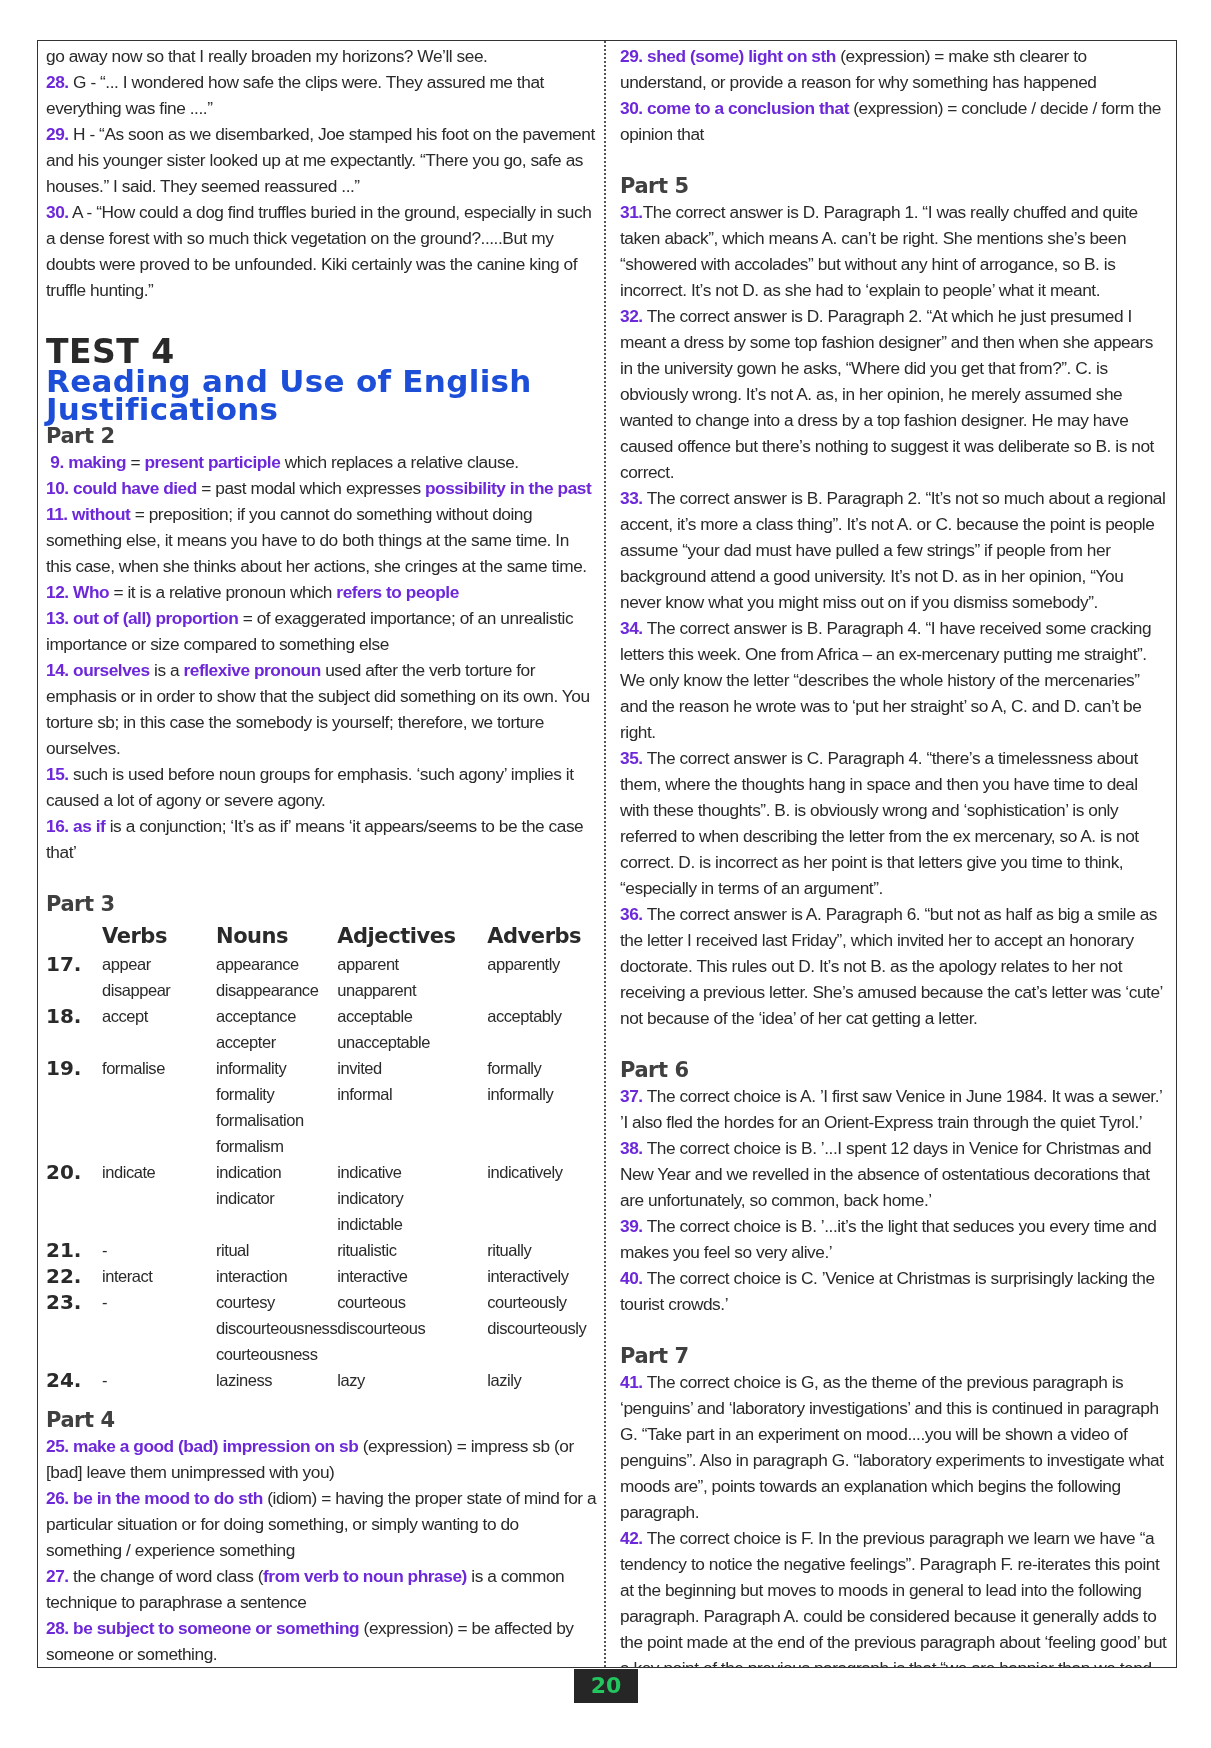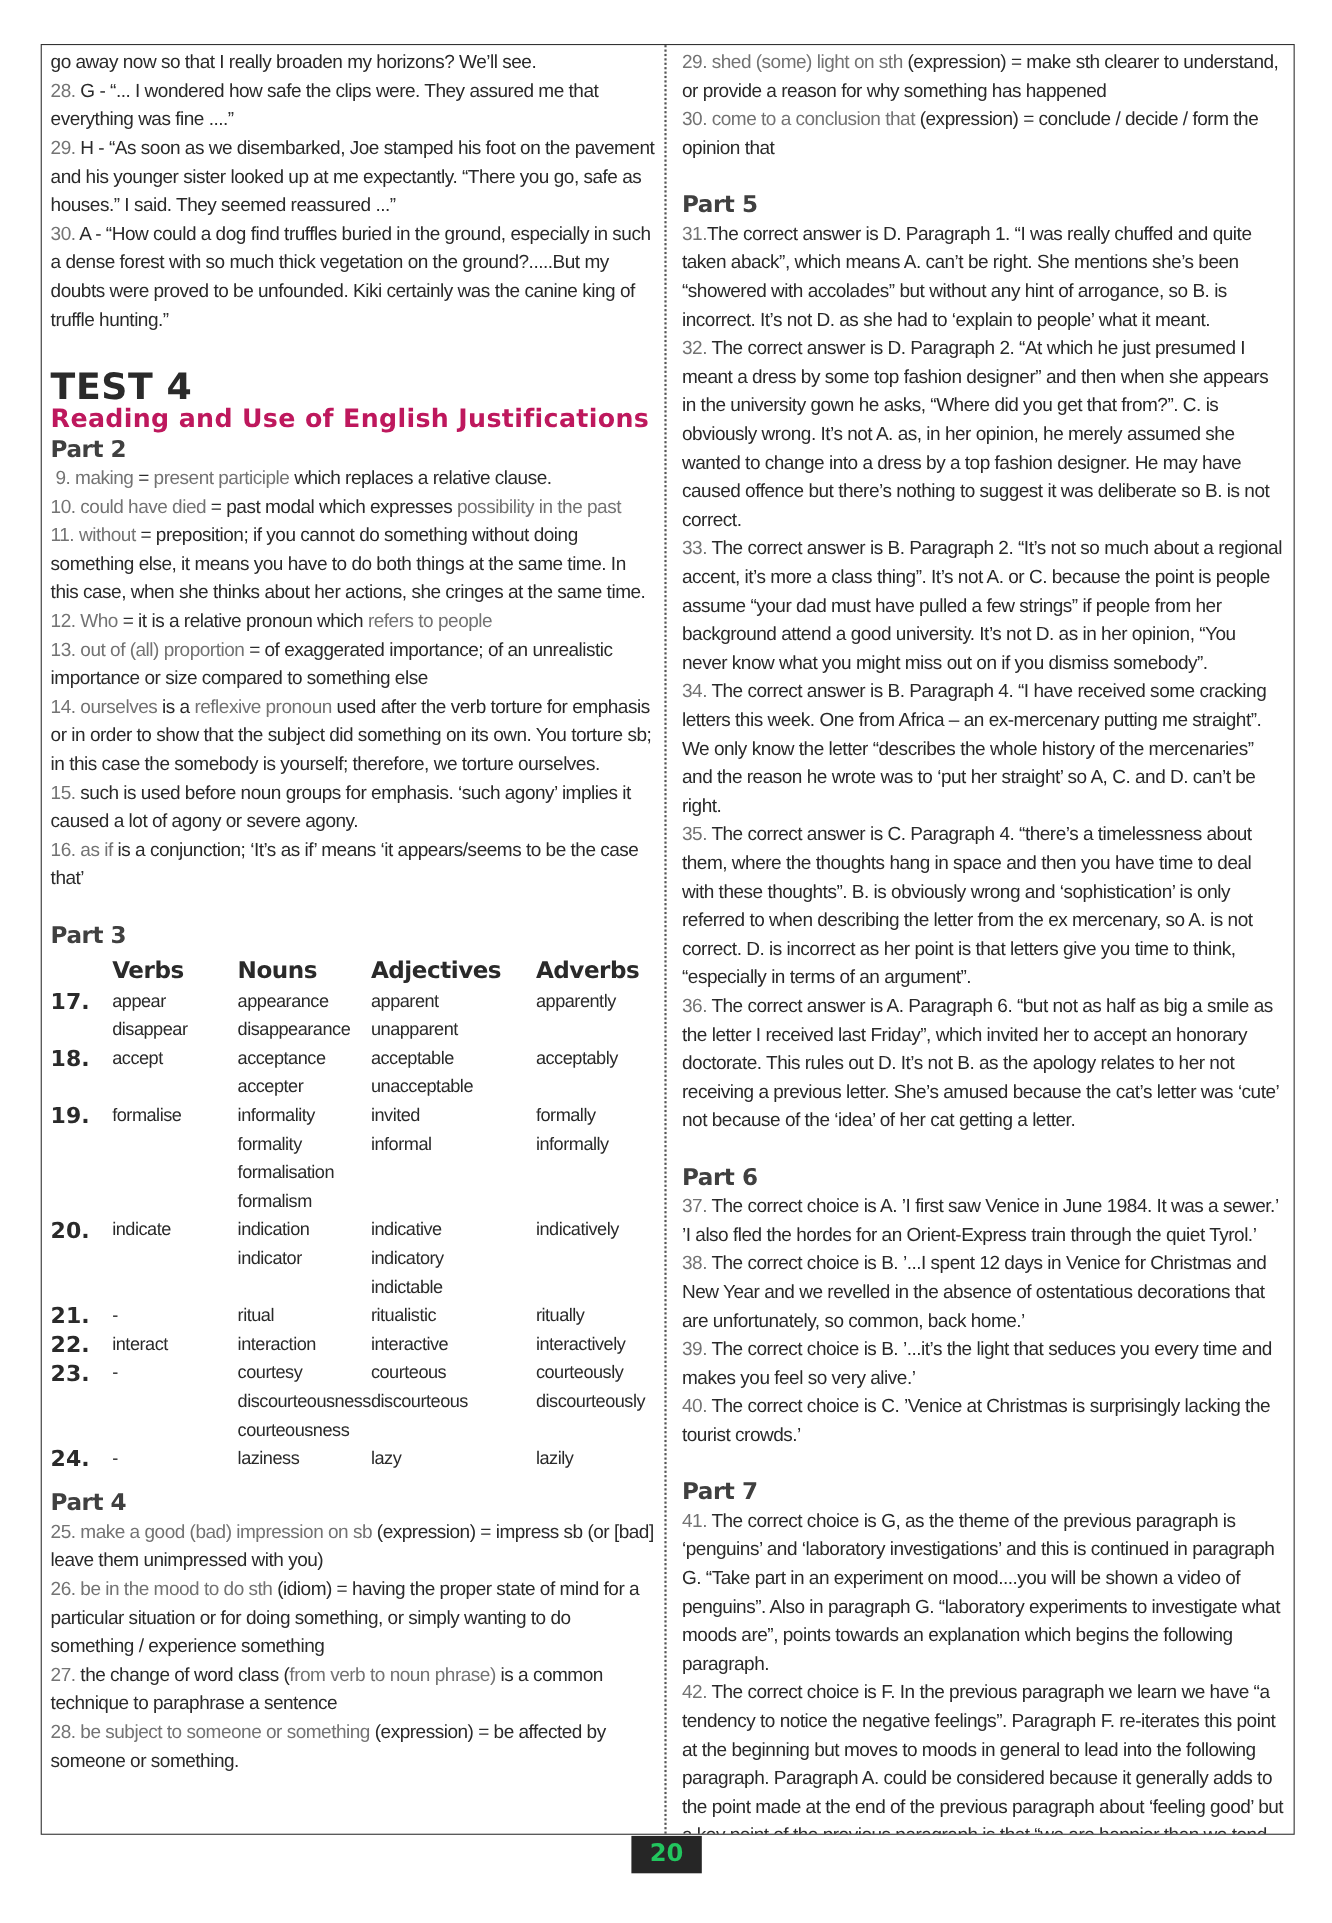--- a/index.html
+++ b/index.html
@@ -5,25 +5,25 @@
   html, body { margin: 0; padding: 0; background: #ffffff; }
   body { width: 1211px; height: 1748px; position: relative; overflow: hidden;
          font-family: "Liberation Sans", sans-serif; color: #2a2a2a; }
   .frame { position: absolute; left: 37px; top: 40px; width: 1140px; height: 1628px;
            border: 1.5px solid #333; box-sizing: border-box; }
   .col { position: absolute; top: 0; bottom: 0; box-sizing: border-box; overflow: hidden; }
   .col-left { left: 0; width: 566px; padding: 2px 6px 0 8px; }
   .col-right { left: 566px; right: 0; padding: 2px 8px 0 14px; border-left: 2px dotted #555; }
   .txt { font-size: 17.3px; line-height: 26px; letter-spacing: -0.45px; transform-origin: left; }
   .txt p { margin: 0; }
-  .txt b { font-weight: normal; color: #737373; }
+  .txt b { font-weight: bold; color: #6d28d9; }
   .test-title { font-family: "DejaVu Sans", sans-serif; font-weight: bold; font-size: 33px;
                 text-align: left; margin: 36px 0 2px; color: #2a2a2a; letter-spacing: 0.5px; }
-  .section-title { font-family: "DejaVu Sans", sans-serif; font-weight: bold; font-size: 23px;
-                   line-height: 28px; margin: 0; color: #be185d; letter-spacing: 0.3px; }
+  .section-title { font-family: "DejaVu Sans", sans-serif; font-weight: bold; font-size: 31px;
+                   line-height: 28px; margin: 0; color: #1d4ed8; letter-spacing: 0.3px; }
   .part-title { font-family: "DejaVu Sans", sans-serif; font-weight: bold; font-size: 21px;
                 line-height: 26px; margin: 0; color: #404040; }
   .gap { height: 26px; }
   .wf-table { border-collapse: collapse; margin-top: 4px; }
   .wf-table th { font-family: "DejaVu Sans", sans-serif; font-weight: bold; font-size: 21px;
                  text-align: left; padding: 0; height: 30px; color: #2a2a2a; }
   .wf-table td { font-size: 16.5px; line-height: 26px; vertical-align: top; padding: 0;
                  letter-spacing: -0.45px; }
   .wf-table td.num { font-family: "DejaVu Sans", sans-serif; font-weight: bold; font-size: 20px;
                      width: 56px; letter-spacing: 0; }

